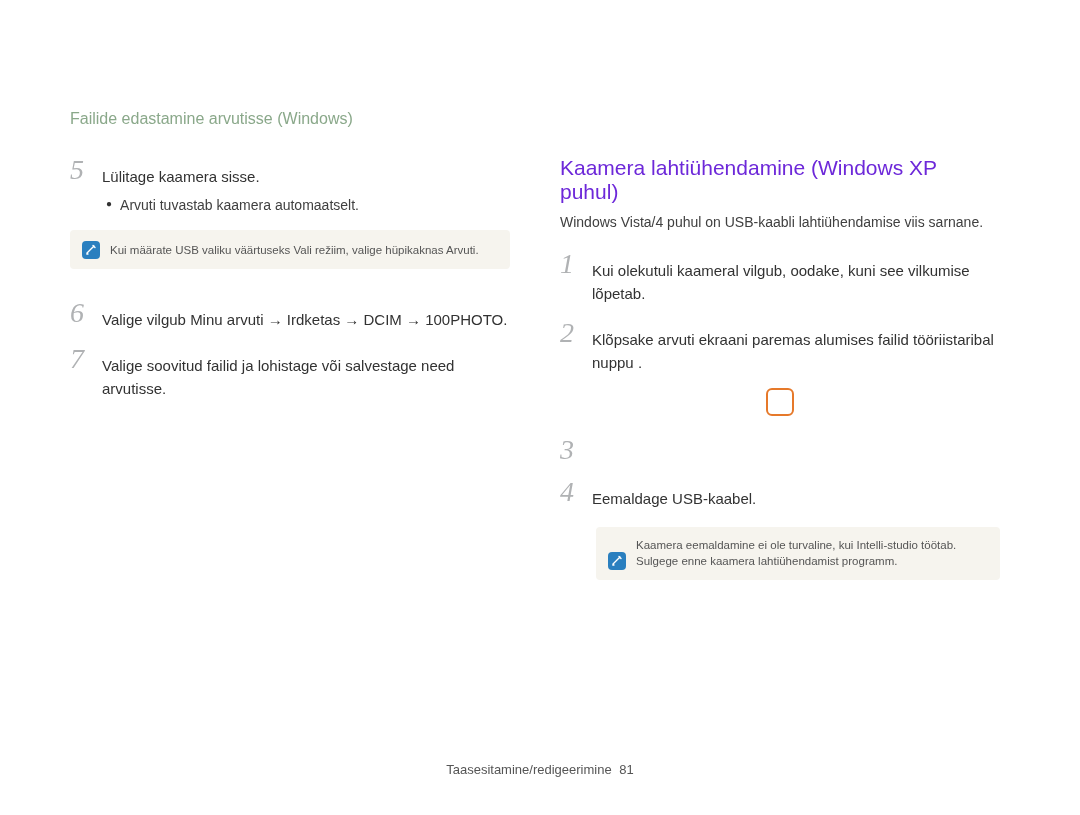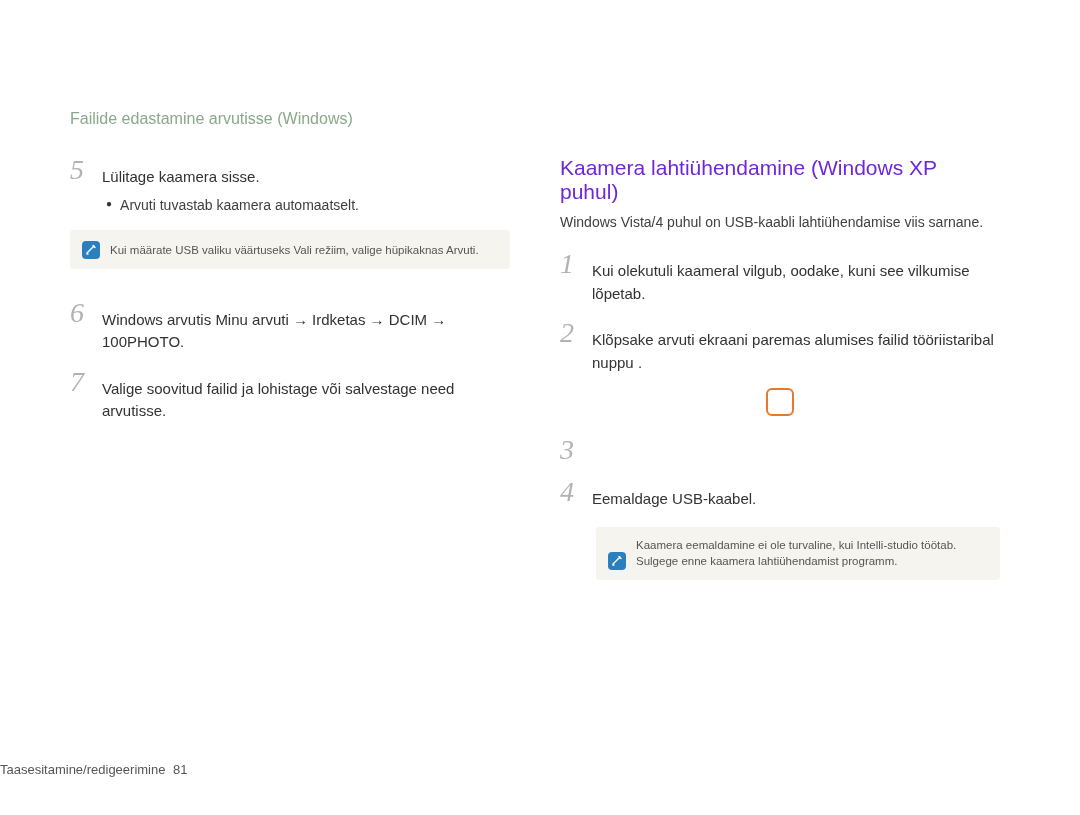--- a/index.html
+++ b/index.html
@@ -108,20 +108,21 @@
     width: 28px;
     height: 28px;
     border: 2px solid #e6792a;
     border-radius: 6px;
   }
   .footer {
     position: absolute;
     bottom: 38px;
     left: 0;
     width: 1080px;
+    text-align: center;
     font-size: 13px;
     color: #555;
   }
   .footer .pn { margin-left: 4px; }
   .path-italic { font-style: normal; }
 </style>
 </head>
 <body>
 
 <div class="breadcrumb">Failide edastamine arvutisse (Windows)</div>
@@ -146,21 +147,21 @@
         <svg width="12" height="12" viewBox="0 0 12 12">
             <path d="M2 9 L9 2 M8 1.5 L10 3.5 M2 9 L2 10 L3 10" stroke="#fff" stroke-width="1.4" fill="none" stroke-linecap="round"></path>
           </svg>
       </div>
       <div class="note-text">Kui määrate USB valiku väärtuseks Vali režiim, valige hüpikaknas Arvuti.</div>
     </div>
 
     <div class="step">
       <div class="step-num">6</div>
       <div class="step-body">
-        <span>Windows arvutis </span><span class="path-italic">Minu arvuti → Irdketas → DCIM → 100PHOTO</span><span>.</span>
+        <span>Valige vilgub </span><span class="path-italic">Minu arvuti → Irdketas → DCIM → 100PHOTO</span><span>.</span>
       </div>
     </div>
 
     <div class="step">
       <div class="step-num">7</div>
       <div class="step-body">Valige soovitud failid ja lohistage või salvestage need arvutisse.</div>
     </div>
 
   </div>
 

